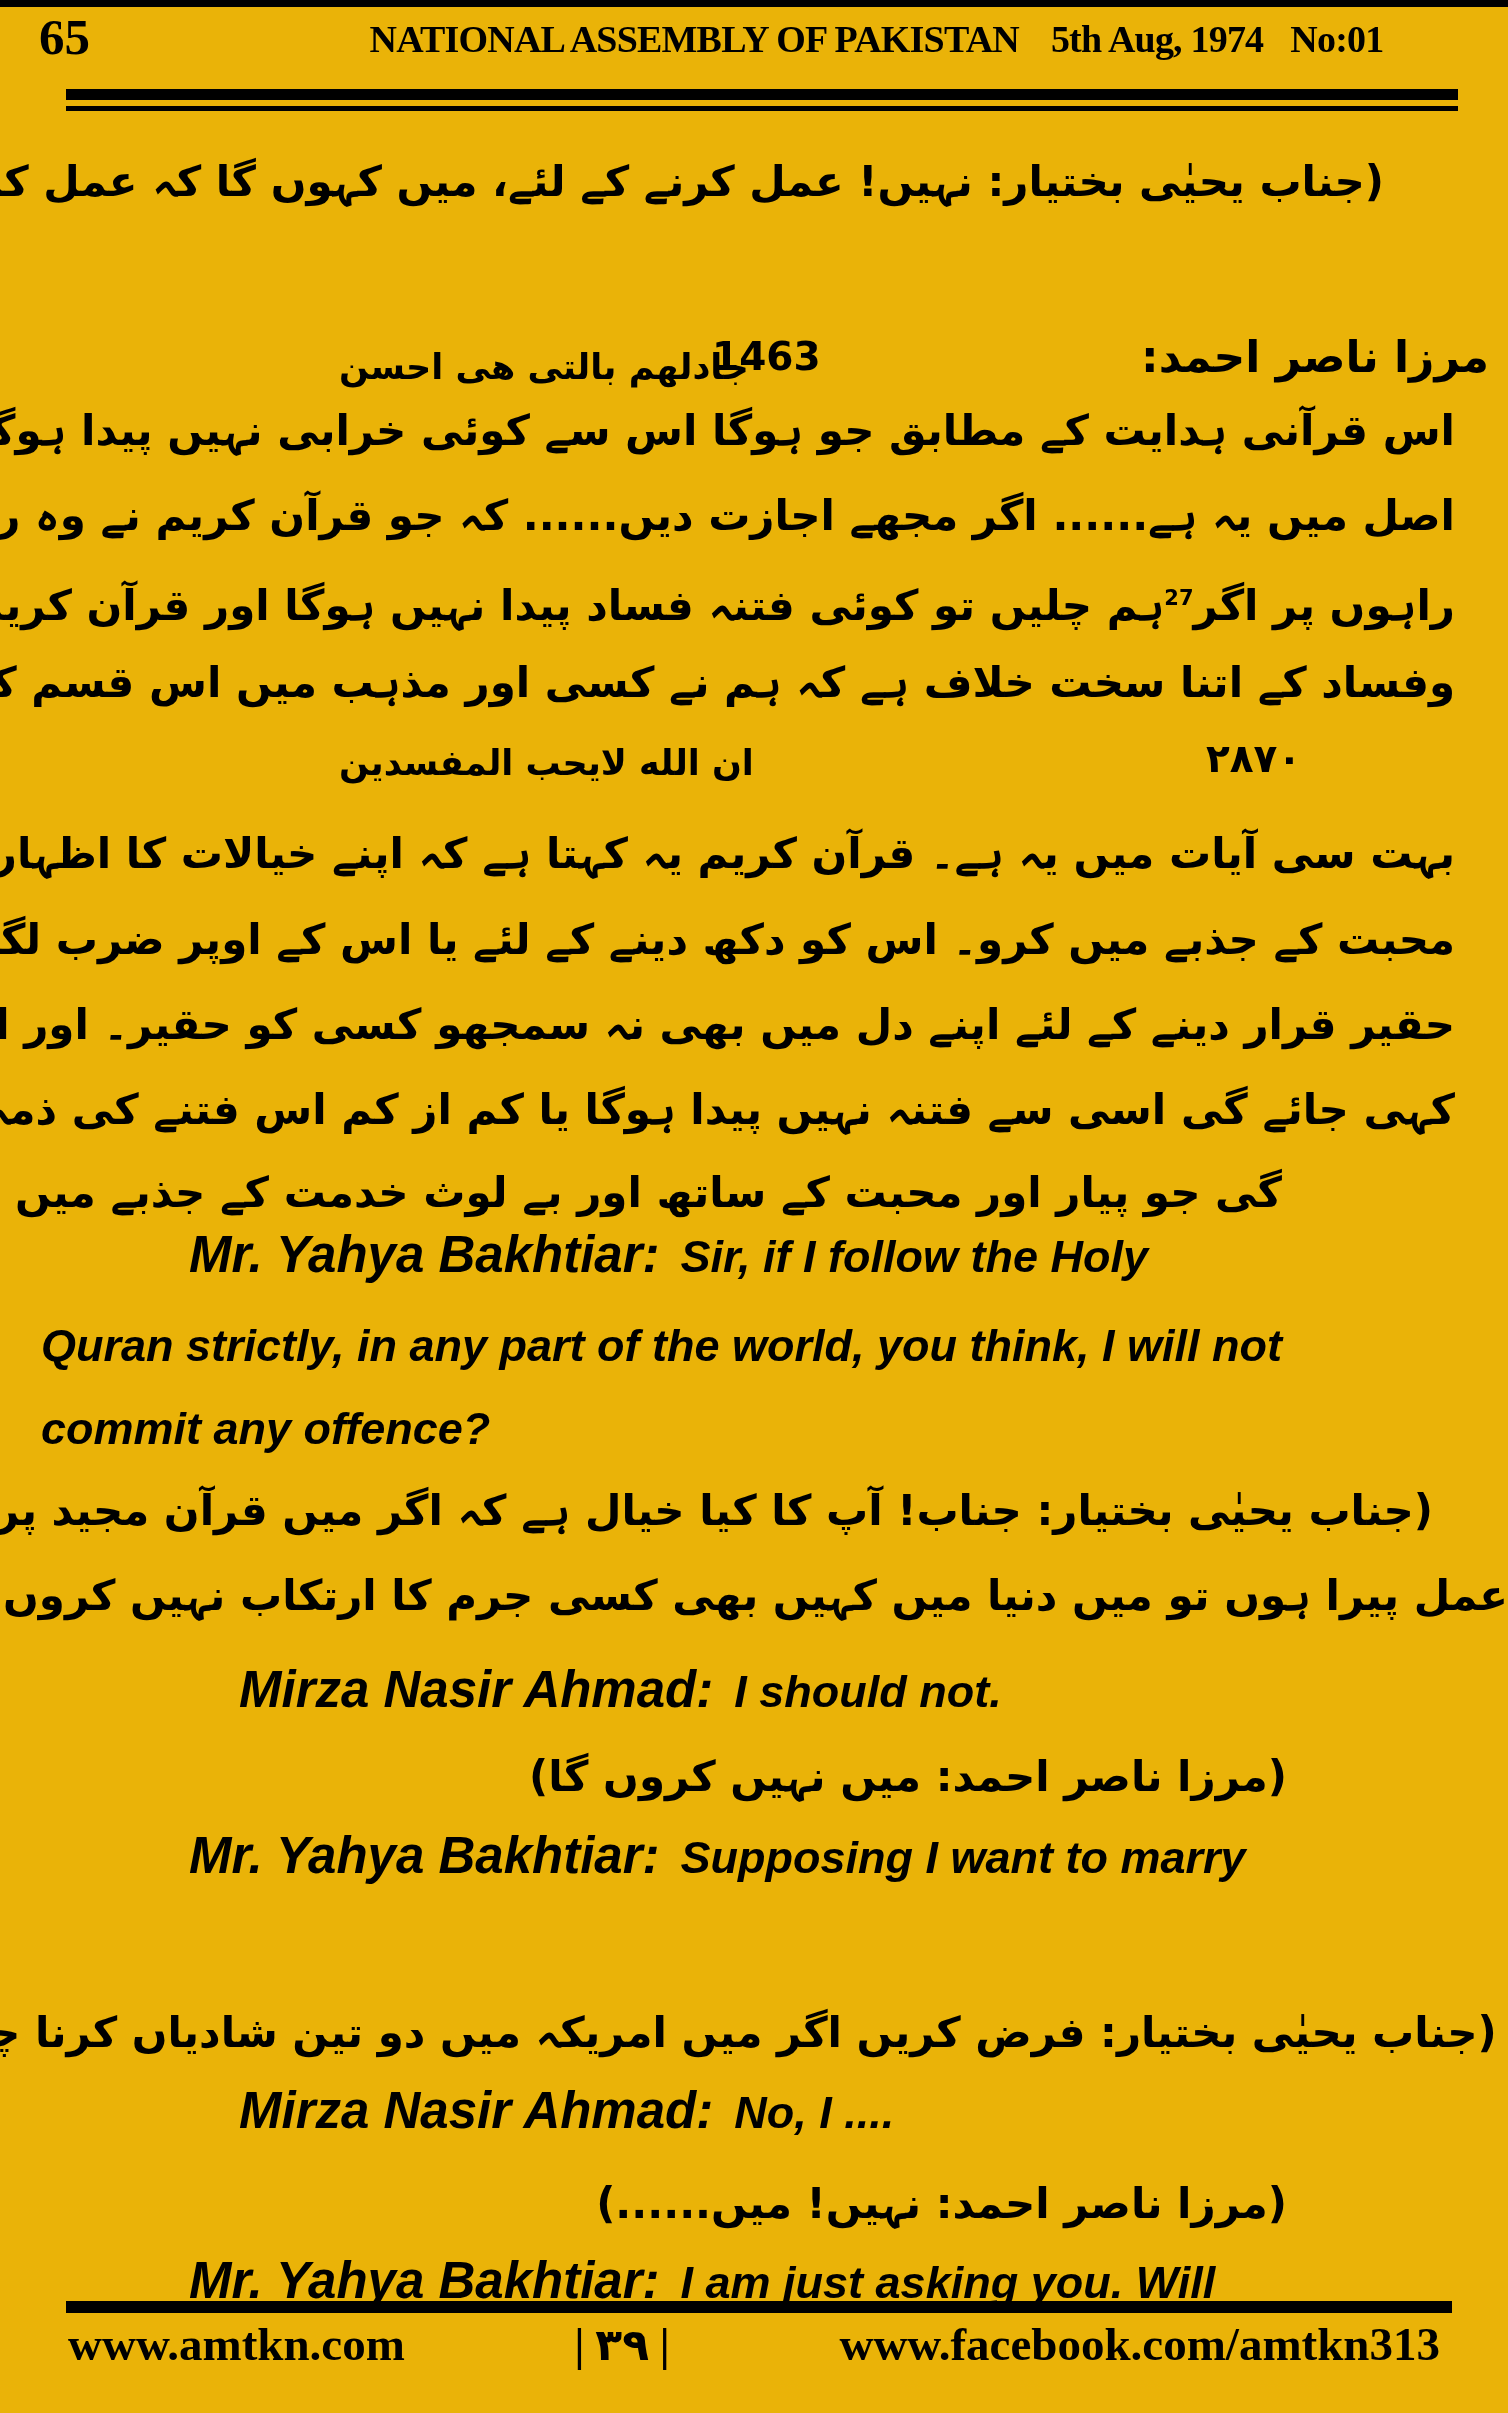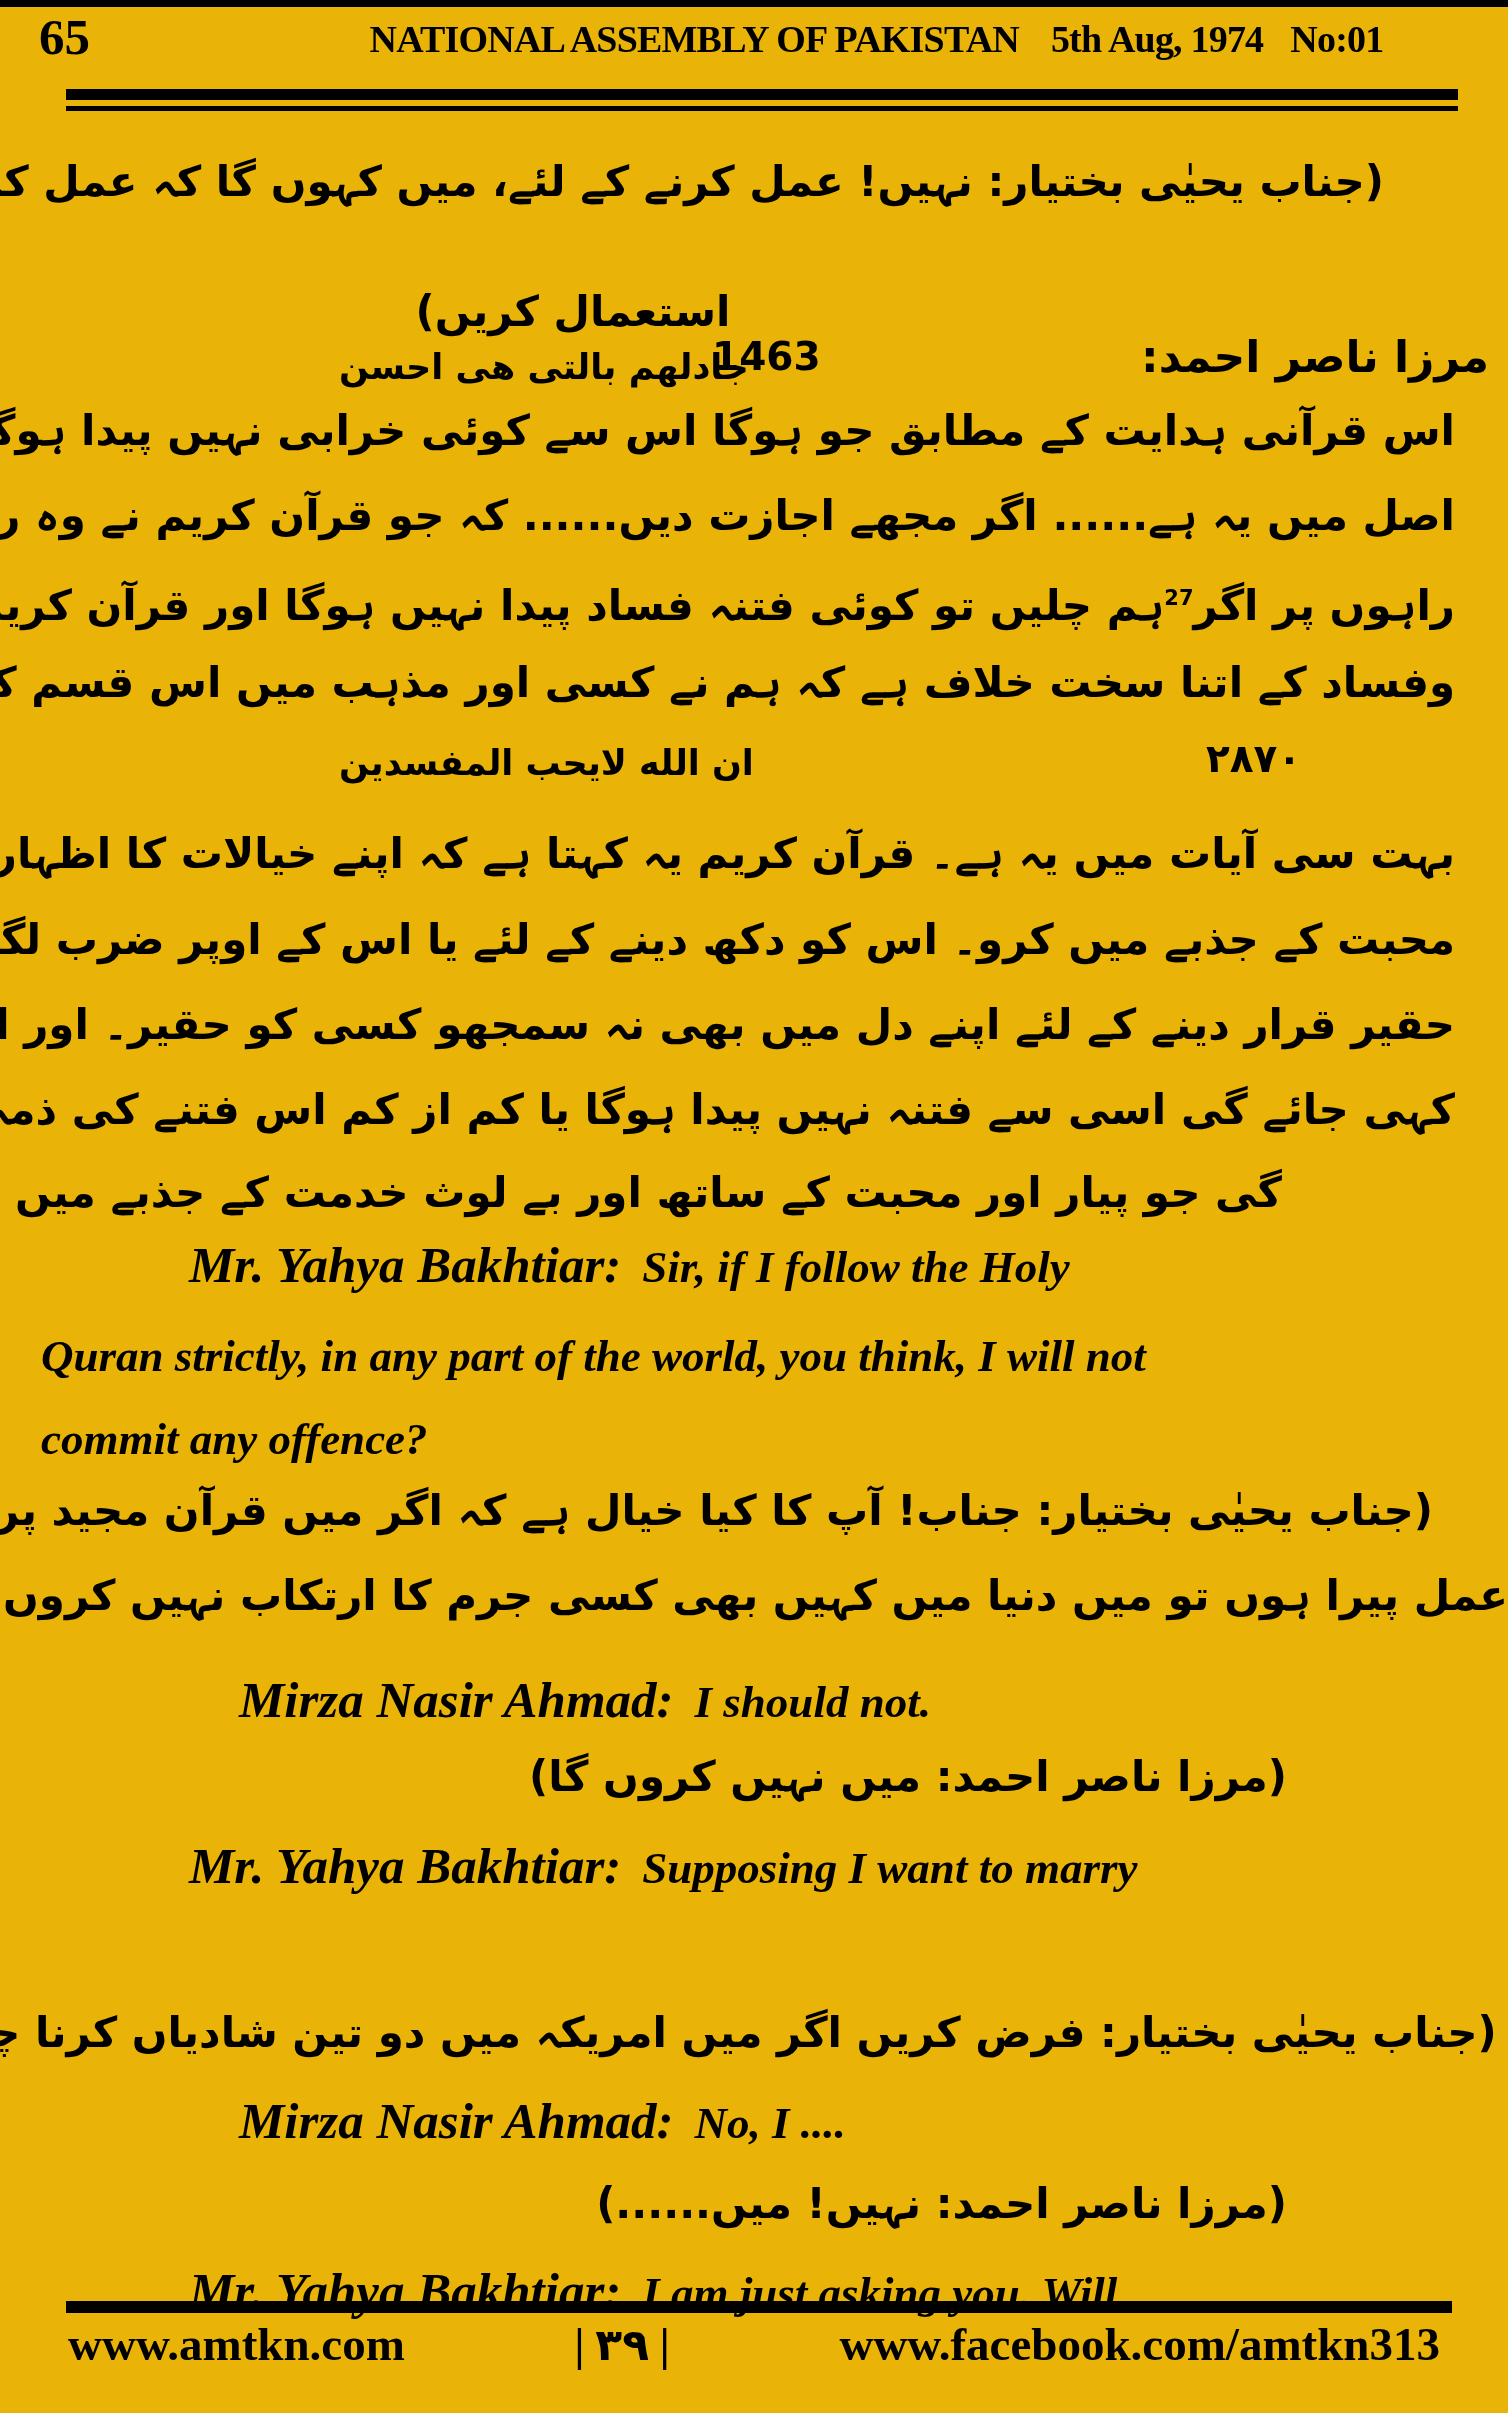--- a/index.html
+++ b/index.html
@@ -21,22 +21,22 @@
   .u{position:absolute;left:45px;right:53px;direction:rtl;text-align:right;white-space:nowrap;
      font-family:"DejaVu Sans",sans-serif;font-weight:700;font-size:42px;line-height:83px;height:83px;}
   .u.center{text-align:center;}
   .refrow{position:absolute;left:45px;right:19px;height:91px;direction:rtl;
           font-family:"DejaVu Sans",sans-serif;font-weight:700;}
   .refrow .speaker-ur{position:absolute;right:0;top:0;font-size:44px;line-height:83px;white-space:nowrap;}
   .refrow .refnum{position:absolute;font-size:39px;line-height:83px;white-space:nowrap;}
   .refrow .quote-ar{position:absolute;font-size:35px;line-height:83px;top:10.6px;white-space:nowrap;}
   .sup{font-size:21px;vertical-align:super;direction:ltr;unicode-bidi:embed;}
   
-  .en{position:absolute;white-space:nowrap;font-family:Liberation Serif, serif;
-      font-weight:bold;font-style:italic;font-size:45px;line-height:85px;}
+  .en{position:absolute;white-space:nowrap;font-family:Liberation Sans, sans-serif;
+      font-weight:bold;font-style:italic;font-size:45px;line-height:63px;}
   .en .speaker-en{font-size:51px;padding-right:21px;}
   
   .footer{position:absolute;top:2317px;left:68px;right:68px;display:flex;
           justify-content:space-between;align-items:baseline;
           font:bold 47px "Liberation Serif",serif;}
   .foot-center{white-space:nowrap;}
   .foot-num{font-family:"DejaVu Sans",sans-serif;font-weight:700;font-size:44px;padding:0 10.6px;}
 </style>
 </head>
 <body>
@@ -44,21 +44,20 @@
 <div class="page">
 
   <div class="topbar"></div>
 
   <div class="pageno">65</div>
   <div class="htitle"><span>NATIONAL ASSEMBLY OF PAKISTAN</span><span class="hsep"></span><span>5th Aug, 1974</span><span class="hsep2"></span><span>No:01</span></div>
   <div class="rule rule-thick"></div>
   <div class="rule rule-thin"></div>
 
   <div class="u" style="top:140px;right:124px;" dir="rtl">(جناب یحیٰی بختیار: نہیں! عمل کرنے کے لئے، میں کہوں گا کہ عمل کرنے کا لفظ</div>
-  <div class="u center" style="top:270px;left:0;right:362px;" dir="rtl">استعمال کریں)</div>
 
   <div class="refrow" style="top:315px;" dir="rtl">
     <span class="speaker-ur">مرزا ناصر احمد:</span>
     <span class="refnum" style="left:667px;">1463</span>
     <span class="quote-ar" style="left:294px;">جادلهم بالتی هی احسن</span>
   </div>
 
   <div class="u" style="top:389px;" dir="rtl">اس قرآنی ہدایت کے مطابق جو ہوگا اس سے کوئی خرابی نہیں پیدا ہوگی۔ یہ سارا کچھ</div>
   <div class="u" style="top:474px;" dir="rtl">اصل میں یہ ہے...... اگر مجھے اجازت دیں...... کہ جو قرآن کریم نے وہ راہیں متعین کی ہیں جن</div>
   <div class="u" style="top:557px;" dir="rtl"><span>راہوں پر اگر</span><span class="sup">27</span><span>ہم چلیں تو کوئی فتنہ فساد پیدا نہیں ہوگا اور قرآن کریم ایسا عظیم مذہب ہے اور فتنہ</span></div>

